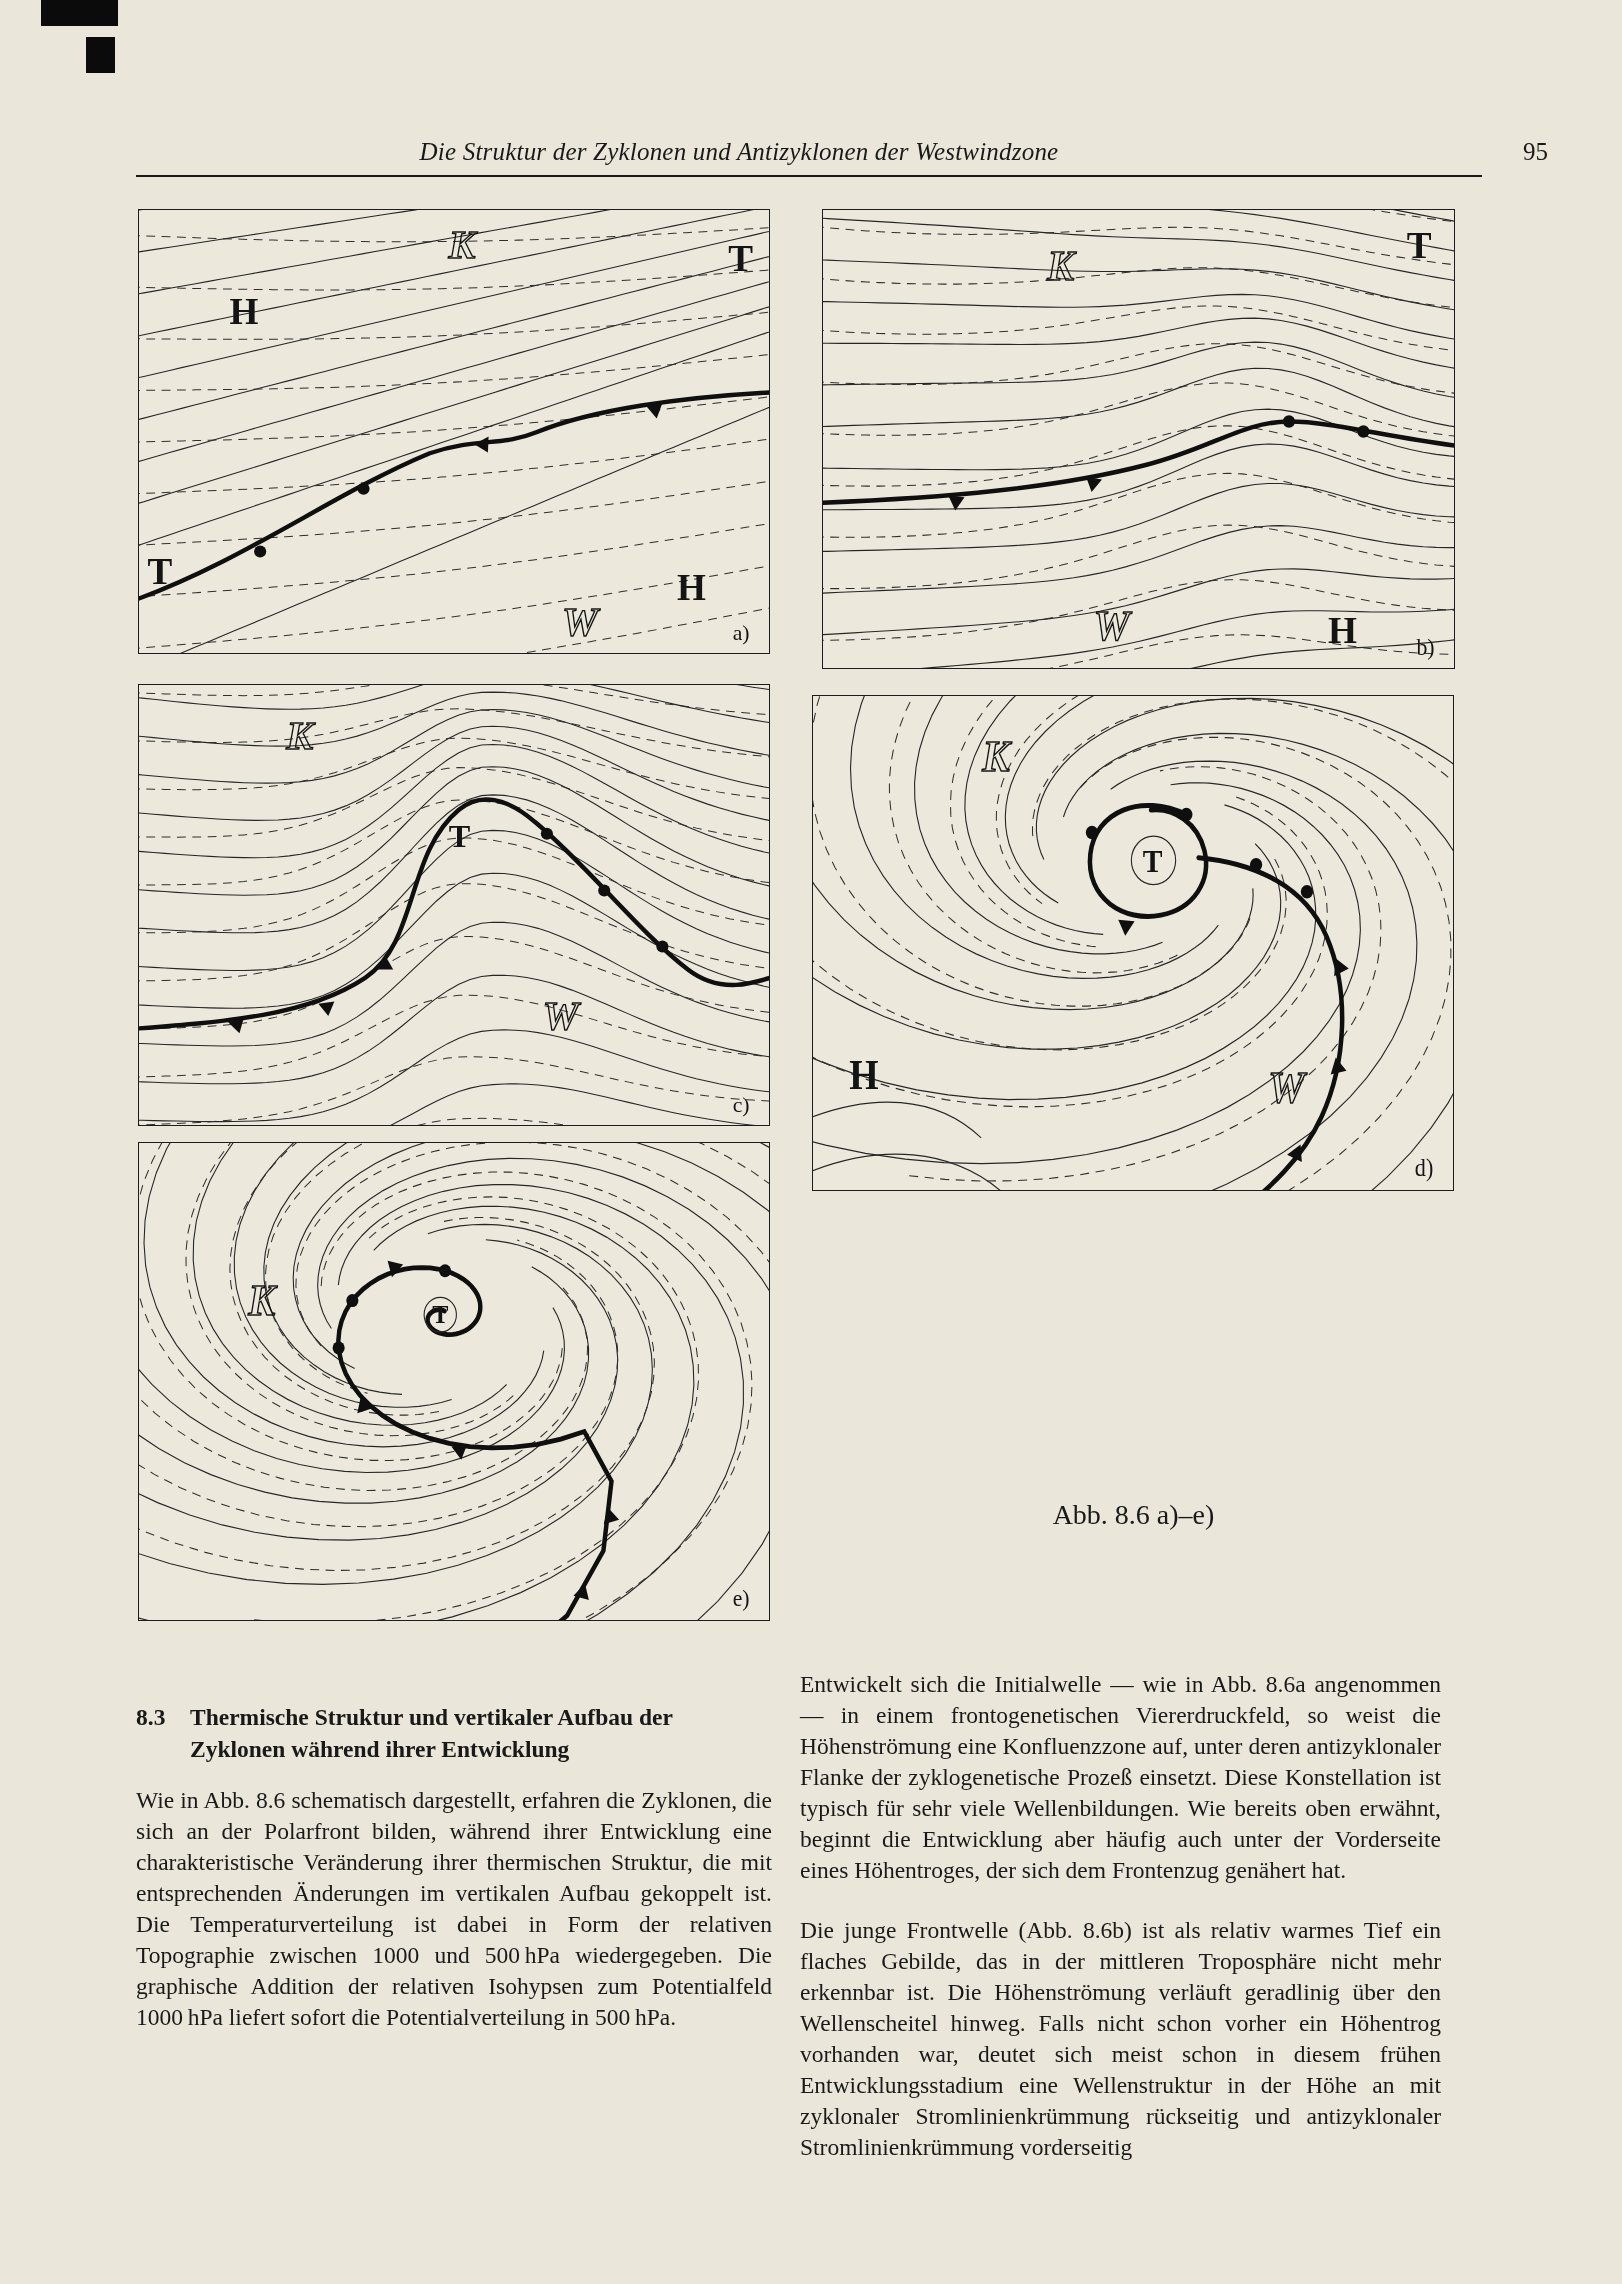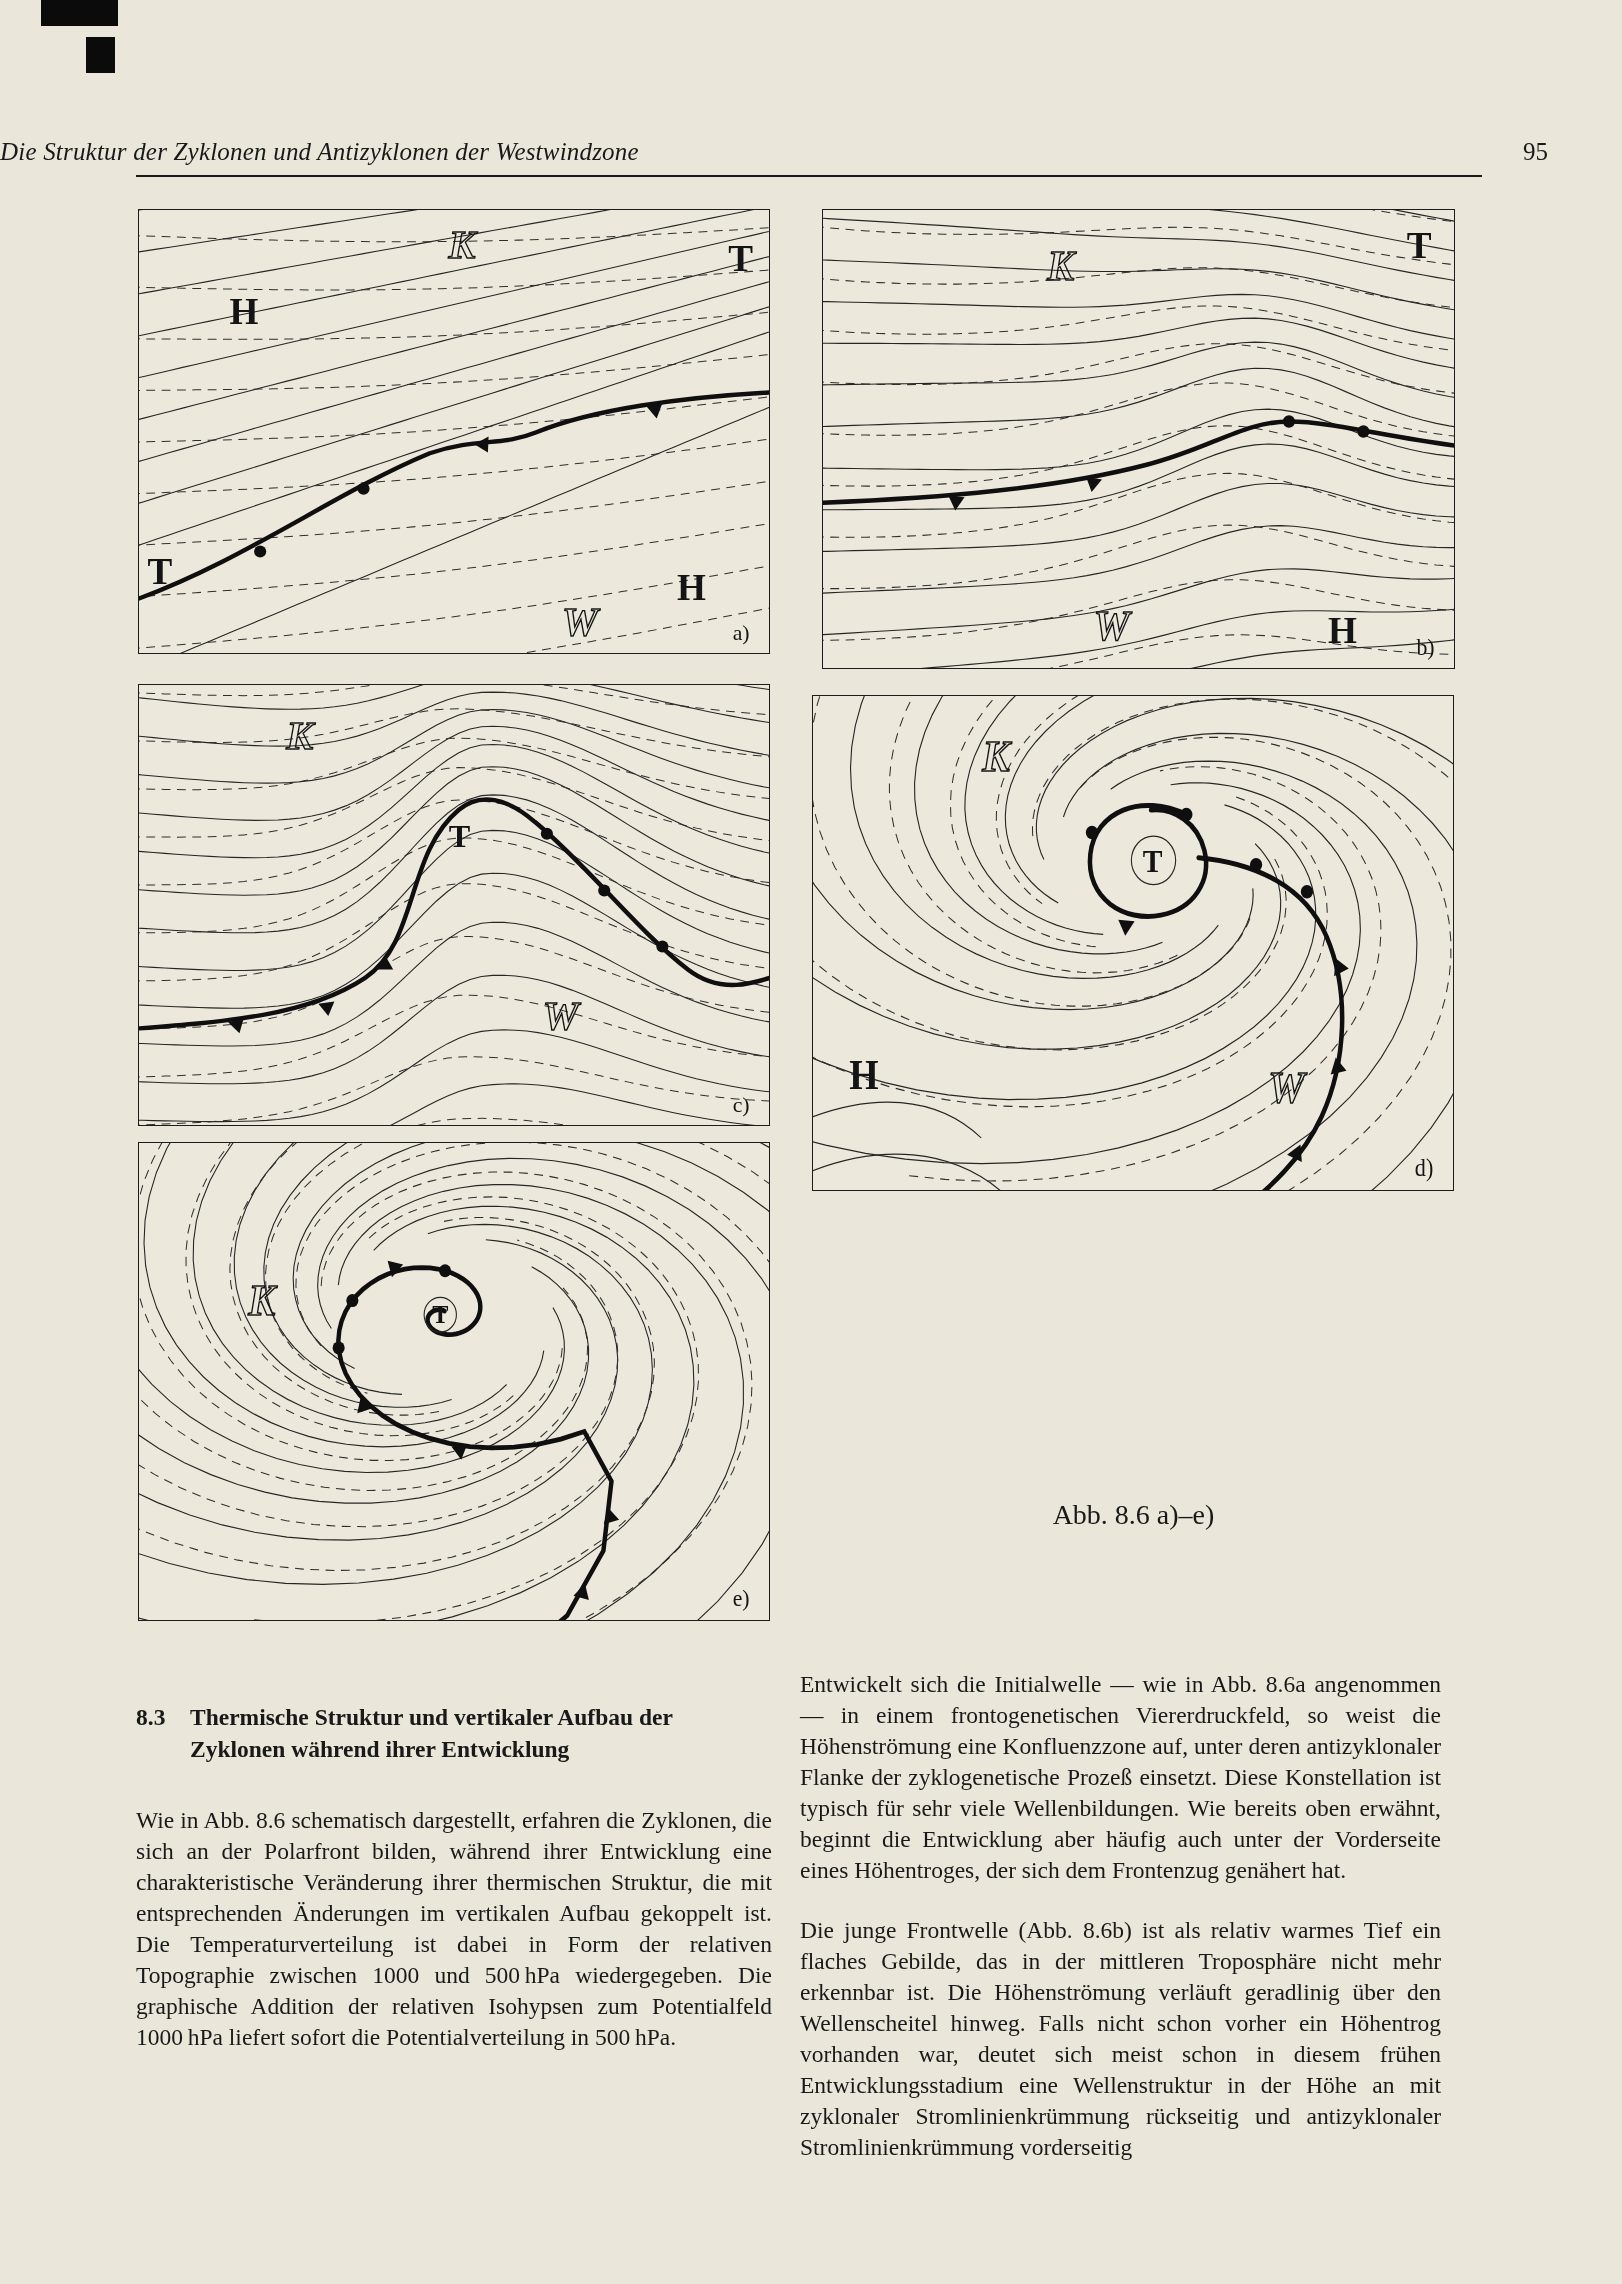--- a/index.html
+++ b/index.html
@@ -3,21 +3,21 @@
 <meta charset="utf-8">
 <style>
   html,body{margin:0;padding:0;}
   body{
     width:1622px;height:2284px;position:relative;
     background:#eae7da;color:#191919;
     font-family:"Liberation Serif","DejaVu Serif",serif;
     overflow:hidden;
   }
   .scanmark{position:absolute;background:#0b0b0b;}
-  .hdr-title{position:absolute;top:138px;left:0;width:1478px;
+  .hdr-title{position:absolute;top:138px;left:0;width:1478px;text-align:center;
     font-style:italic;font-size:25px;letter-spacing:0.2px;}
   .hdr-num{position:absolute;top:138px;left:1444px;width:104px;text-align:right;font-size:25px;}
   .hdr-rule{position:absolute;top:175px;left:136px;width:1346px;height:1.6px;background:#1a1a1a;}
 
   .panel{position:absolute;border:1.6px solid #1c1c1c;background:#ece9dc;box-sizing:border-box;}
   #panel-a{left:138px;top:209px;width:632px;height:445px;}
   #panel-b{left:822px;top:209px;width:633px;height:460px;}
   #panel-c{left:138px;top:684px;width:632px;height:442px;}
   #panel-d{left:812px;top:695px;width:642px;height:496px;}
   #panel-e{left:138px;top:1142px;width:632px;height:479px;}
@@ -35,21 +35,21 @@
   .caption{position:absolute;left:812px;top:1501px;width:643px;
     font-size:28px;line-height:27.6px;}
   .caption-title{text-align:center;margin-bottom:2.4px;}
   .caption-body{text-align:justify;}
 
   .col{position:absolute;font-size:23.5px;line-height:31px;text-align:justify;}
   #col-left{left:136px;top:1669px;width:636px;}
   #col-right{left:800px;top:1669px;width:641px;}
   .para{margin:0;}
   .para + .para{margin-top:29px;}
-  .sect{font-weight:bold;display:flex;margin:32px 0 40px 0;line-height:32px;text-align:left;font-family:Liberation Serif, serif;}
+  .sect{font-weight:bold;display:flex;margin:32px 0 20px 0;line-height:32px;text-align:left;font-family:Liberation Serif, serif;}
   .sect-num{width:54px;flex:none;}
   .sect-title{flex:1;padding-right:45px;}
 </style>
 </head>
 <body>
 
 <div class="scanmark" style="left:41px;top:0;width:77px;height:26px;"></div>
 <div class="scanmark" style="left:86px;top:37px;width:29px;height:36px;"></div>
 
 <div class="hdr-title">Die Struktur der Zyklonen und Antizyklonen der Westwindzone</div>

